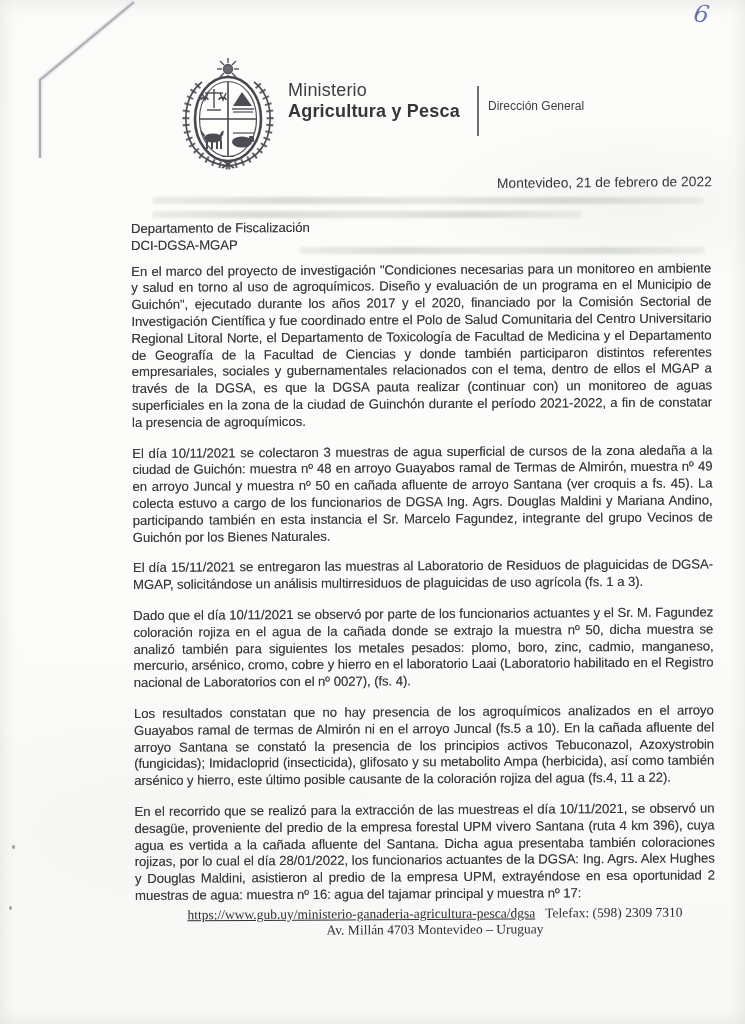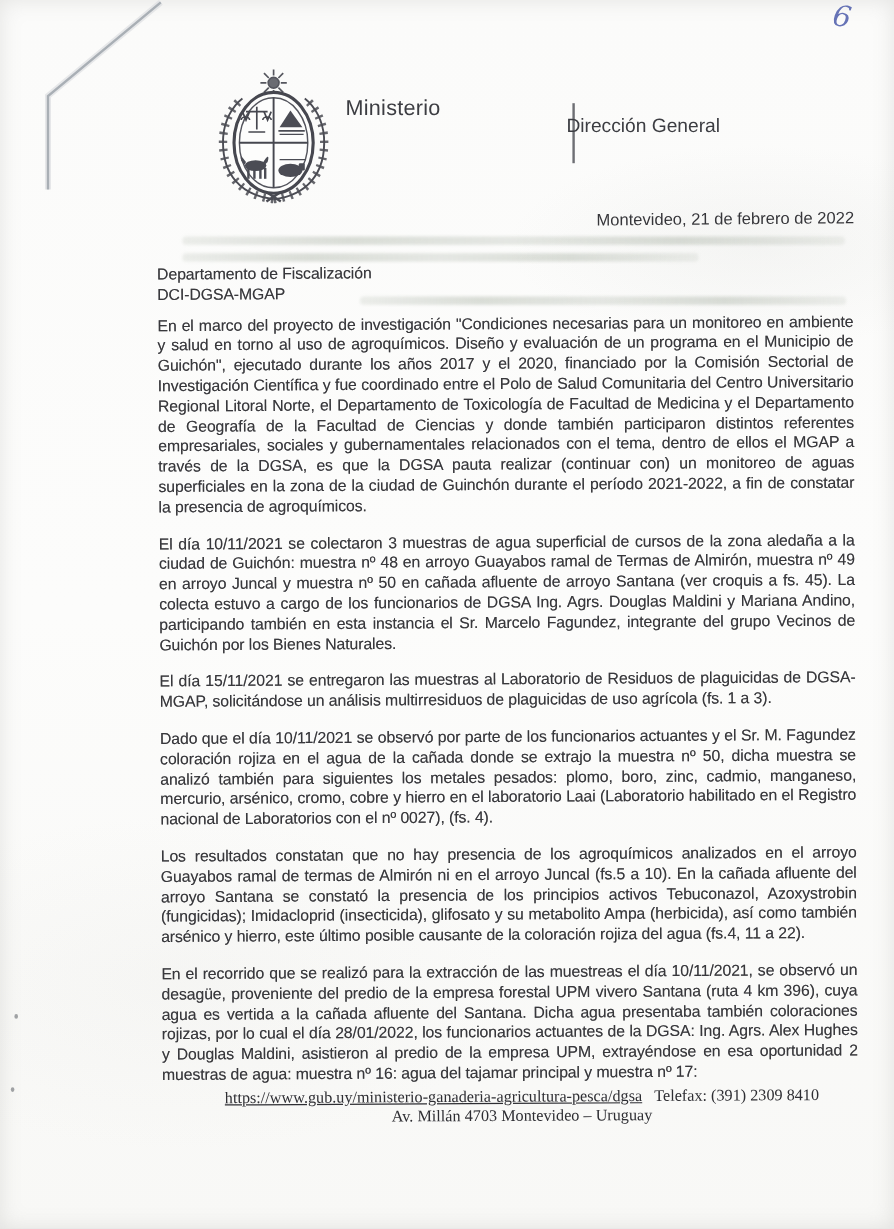--- a/index.html
+++ b/index.html
@@ -20,21 +20,21 @@
     position:absolute;left:694px;top:0px;
     font-family:"DejaVu Serif",serif;font-style:italic;
     font-size:24px;color:#4d5cab;transform:rotate(9deg);
     opacity:.85;
   }
   .header{position:absolute;left:0;top:0;width:745px;}
   .coat{position:absolute;left:170px;top:56px;}
   .ministry{position:absolute;left:288px;top:80px;font-size:18px;line-height:21px;color:#3c3d42;letter-spacing:.2px;}
   .ministry .b,.direction .b{font-weight:bold;color:#35363b;}
   .vdiv{position:absolute;left:477px;top:86px;width:2px;height:50px;background:#55565c;opacity:.85;}
-  .direction{position:absolute;left:472px;top:96px;font-size:16px;line-height:20px;color:#3c3d42;}
+  .direction{position:absolute;left:488px;top:96px;font-size:12px;line-height:20px;color:#3c3d42;}
   .date-line{
     position:absolute;right:33px;top:175px;font-size:13.8px;color:#36363a;
     transform:rotate(-0.5deg);
   }
   .ghost{
     position:absolute;height:7px;border-radius:3px;
     background:linear-gradient(90deg,rgba(138,150,132,.14),rgba(138,150,132,.30),rgba(138,150,132,.20),rgba(138,150,132,.30),rgba(138,150,132,.12));
     filter:blur(1.3px);
   }
   .letter-body{
@@ -123,20 +123,21 @@
 
       <g fill="#4b4c54">
         <ellipse cx="72" cy="86" rx="10" ry="5.5"></ellipse>
         <rect x="79" y="80" width="5" height="6" rx="1"></rect>
         <line x1="63" y1="77" x2="85" y2="77" stroke="#4b4c54" stroke-width="1.2"></line>
       </g>
     </svg>
 
     <div class="ministry">
       <div>Ministerio</div>
+      <div class="b">Agricultura y Pesca</div>
     </div>
 
     <div class="vdiv"></div>
 
     <div class="direction">
       <div>Dirección General</div>
     </div>
   </div>
 
   <div class="date-line">Montevideo, 21 de febrero de 2022</div>
@@ -153,18 +154,18 @@
     <p>En el marco del proyecto de investigación "Condiciones necesarias para un monitoreo en ambiente y salud en torno al uso de agroquímicos. Diseño y evaluación de un programa en el Municipio de Guichón", ejecutado durante los años 2017 y el 2020, financiado por la Comisión Sectorial de Investigación Científica y fue coordinado entre el Polo de Salud Comunitaria del Centro Universitario Regional Litoral Norte, el Departamento de Toxicología de Facultad de Medicina y el Departamento de Geografía de la Facultad de Ciencias y donde también participaron distintos referentes empresariales, sociales y gubernamentales relacionados con el tema, dentro de ellos el MGAP a través de la DGSA, es que la DGSA pauta realizar (continuar con) un monitoreo de aguas superficiales en la zona de la ciudad de Guinchón durante el período 2021-2022, a fin de constatar la presencia de agroquímicos.</p>
     <p>El día 10/11/2021 se colectaron 3 muestras de agua superficial de cursos de la zona aledaña a la ciudad de Guichón: muestra nº 48 en arroyo Guayabos ramal de Termas de Almirón, muestra nº 49 en arroyo Juncal y muestra nº 50 en cañada afluente de arroyo Santana (ver croquis a fs. 45). La colecta estuvo a cargo de los funcionarios de DGSA Ing. Agrs. Douglas Maldini y Mariana Andino, participando también en esta instancia el Sr. Marcelo Fagundez, integrante del grupo Vecinos de Guichón por los Bienes Naturales.</p>
     <p>El día 15/11/2021 se entregaron las muestras al Laboratorio de Residuos de plaguicidas de DGSA-MGAP, solicitándose un análisis multirresiduos de plaguicidas de uso agrícola (fs. 1 a 3).</p>
     <p>Dado que el día 10/11/2021 se observó por parte de los funcionarios actuantes y el Sr. M. Fagundez coloración rojiza en el agua de la cañada donde se extrajo la muestra nº 50, dicha muestra se analizó también para siguientes los metales pesados: plomo, boro, zinc, cadmio, manganeso, mercurio, arsénico, cromo, cobre y hierro en el laboratorio Laai (Laboratorio habilitado en el Registro nacional de Laboratorios con el nº 0027), (fs. 4).</p>
     <p>Los resultados constatan que no hay presencia de los agroquímicos analizados en el arroyo Guayabos ramal de termas de Almirón ni en el arroyo Juncal (fs.5 a 10). En la cañada afluente del arroyo Santana se constató la presencia de los principios activos Tebuconazol, Azoxystrobin (fungicidas); Imidacloprid (insecticida), glifosato y su metabolito Ampa (herbicida), así como también arsénico y hierro, este último posible causante de la coloración rojiza del agua (fs.4, 11 a 22).</p>
     <p>En el recorrido que se realizó para la extracción de las muestreas el día 10/11/2021, se observó un desagüe, proveniente del predio de la empresa forestal UPM vivero Santana (ruta 4 km 396), cuya agua es vertida a la cañada afluente del Santana. Dicha agua presentaba también coloraciones rojizas, por lo cual el día 28/01/2022, los funcionarios actuantes de la DGSA: Ing. Agrs. Alex Hughes y Douglas Maldini, asistieron al predio de la empresa UPM, extrayéndose en esa oportunidad 2 muestras de agua: muestra nº 16: agua del tajamar principal y muestra nº 17:</p>
   </div>
 
   <div class="footer">
     <div>
-      <span class="url">https://www.gub.uy/ministerio-ganaderia-agricultura-pesca/dgsa</span><span>Telefax: (391) 2309 8410</span>
+      <span class="url">https://www.gub.uy/ministerio-ganaderia-agricultura-pesca/dgsa</span><span>Telefax: (598) 2309 7310</span>
     </div>
     <div>Av. Millán 4703 Montevideo – Uruguay</div>
   </div>
 
 </div>
 
 </body></html>

